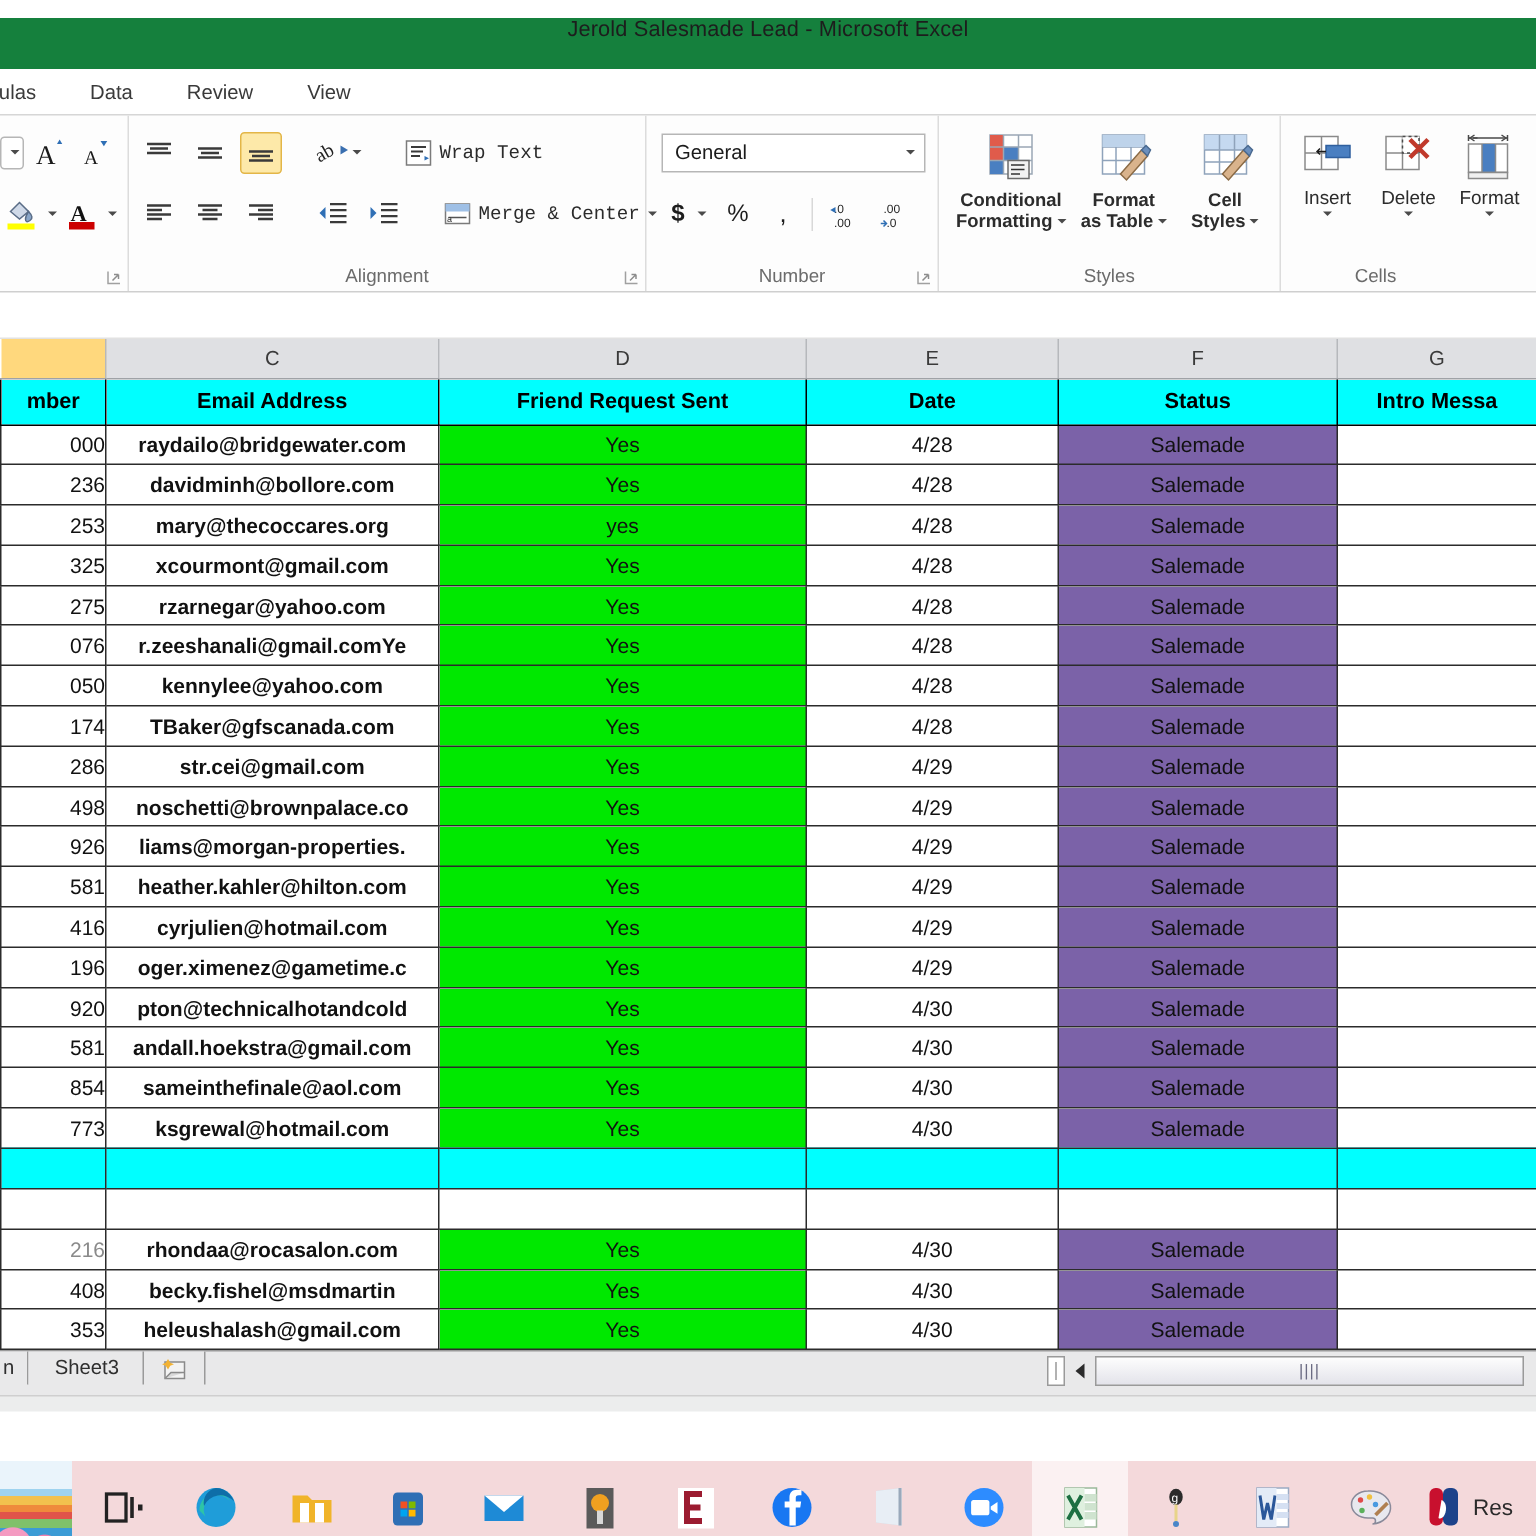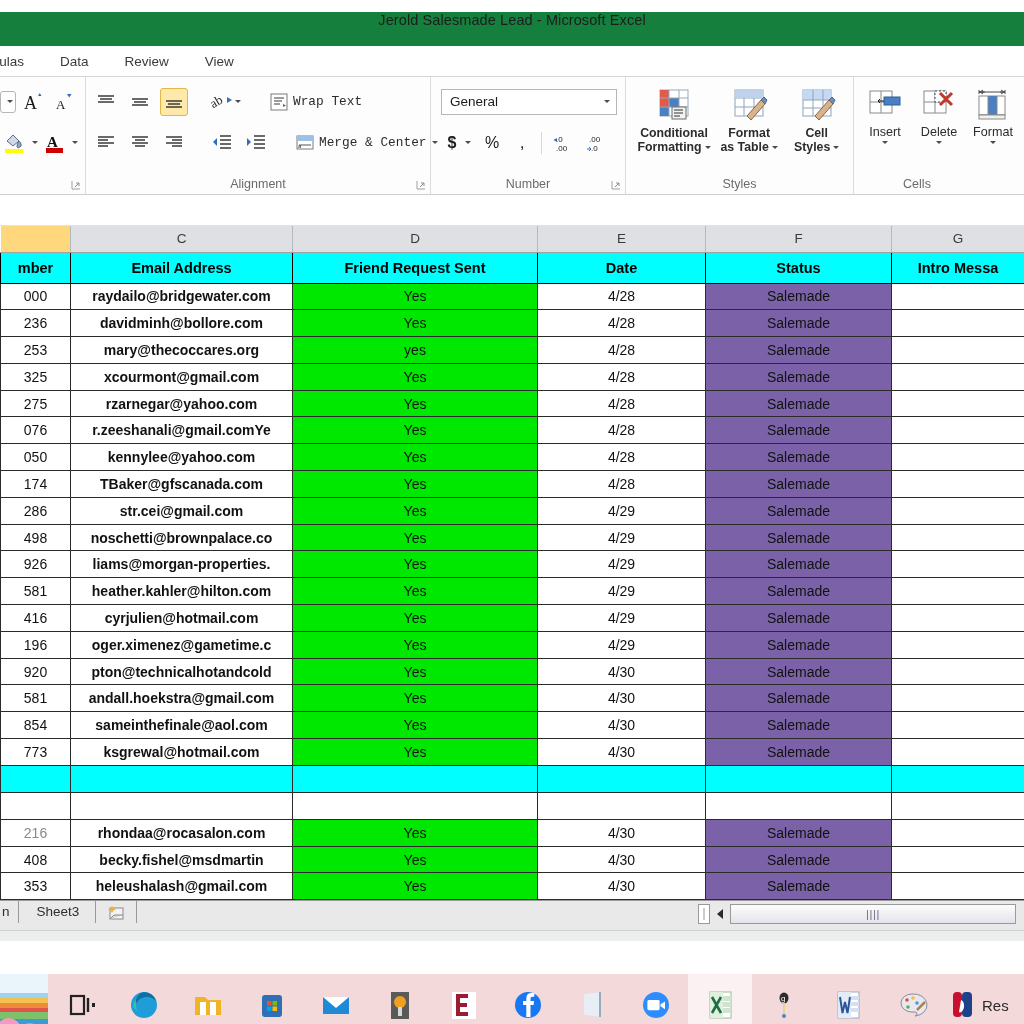--- a/index.html
+++ b/index.html
@@ -119,21 +119,21 @@
     font-size: 14.5px; font-weight: bold; color: #000;
     white-space: nowrap; overflow: hidden;
   }
   .drow td {
     height: 26.8px;
     border: 1px solid #2b2b2b;
     font-size: 14px; color: #111;
     vertical-align: middle;
     white-space: nowrap; overflow: hidden;
   }
-  .c-b { text-align: center; padding-left: 3px; background:#fff; }
+  .c-b { text-align: right; padding-left: 3px; background:#fff; }
   .c-b .faded { color:#8a8a8a; }
   .c-email { text-align: center; background:#fff; overflow:hidden;font-weight:bold; }
   .c-yes  { text-align: center; background:#00e800; }
   .c-date { text-align: center; background:#fff; }
   .c-stat { text-align: center; background:#7b62a8; }
   .c-intro{ background:#fff; }
 
   tr.sep td { height: 27px; background: #00ffff; border: 1px solid #2b2b2b; }
   tr.blank td { height: 27px; background: #ffffff; border: 1px solid #2b2b2b; }
 

